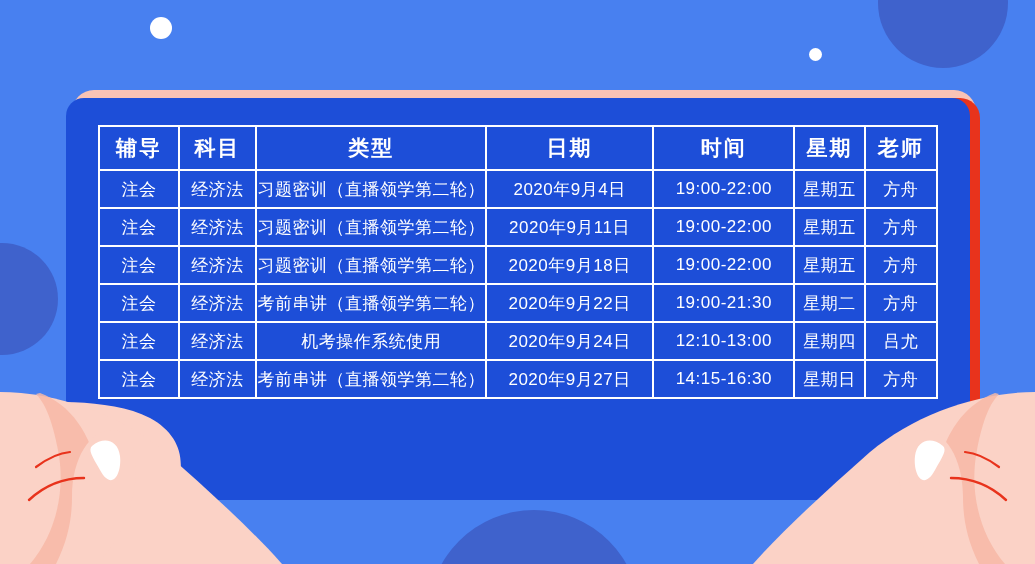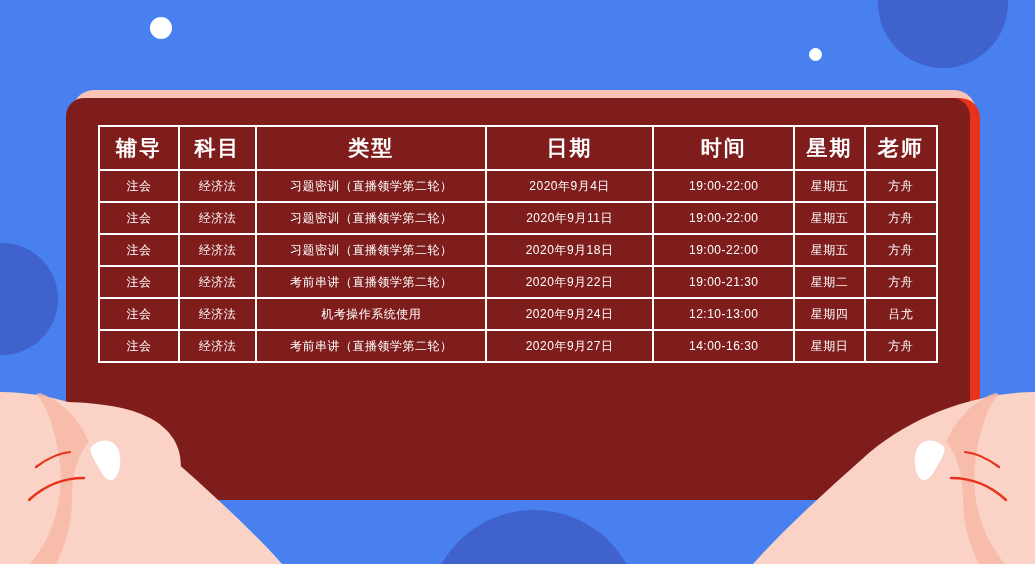--- a/index.html
+++ b/index.html
@@ -29,21 +29,21 @@
   #card-highlight {
     position:absolute; left:6px; top:0; width:904px; height:404px;
     background:#f9c3b5; border-radius:22px;
   }
   #card-shadow {
     position:absolute; left:10px; top:8px; width:904px; height:402px;
     background:#e8331c; border-radius:20px;
   }
   #card {
     position:absolute; left:0px; top:8px; width:904px; height:402px;
-    background:#7f1d1d; border-radius:18px;
+    background:#1d4ed8; border-radius:18px;
   }
 
   
   #schedule-table {
     position:absolute; left:32px; top:27px; width:840px;
     border-collapse:collapse;
     table-layout:fixed;
   }
   #schedule-table td, #schedule-table th {
     border:2px solid #ffffff;
@@ -53,22 +53,22 @@
     font-weight:normal;
     letter-spacing:0.5px;
   }
   #schedule-table thead th {
     height:44px;
     font-size:21px;
     font-weight:bold;
     letter-spacing:2px;
   }
   #schedule-table tbody td {
-    height:32px;
-    font-size:12px;
+    height:38px;
+    font-size:17px;
     border-radius:8px;
   }
   
   .col-tutor   { width:75px; }
   .col-subject { width:73px; }
   .col-type    { width:216px; }
   .col-date    { width:157px; }
   .col-time    { width:133px; }
   .col-week    { width:66px; }
   .col-teacher { width:68px; }
@@ -160,21 +160,21 @@
           <td>2020年9月24日</td>
           <td>12:10-13:00</td>
           <td>星期四</td>
           <td>吕尤</td>
         </tr>
         <tr>
           <td>注会</td>
           <td>经济法</td>
           <td>考前串讲（直播领学第二轮）</td>
           <td>2020年9月27日</td>
-          <td>14:00-16:30</td>
+          <td>14:15-16:30</td>
           <td>星期日</td>
           <td>方舟</td>
         </tr>
       </tbody>
     </table>
 
   </div>
 </div>
 
 <svg id="hands" width="1035" height="564" viewBox="0 0 1035 564">

